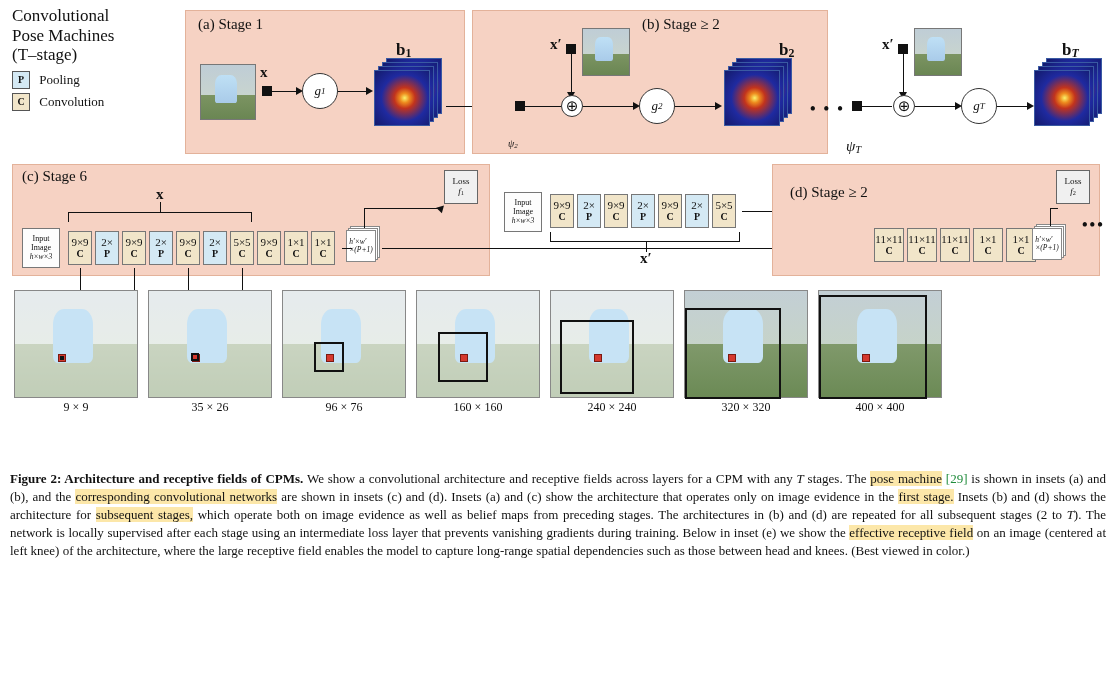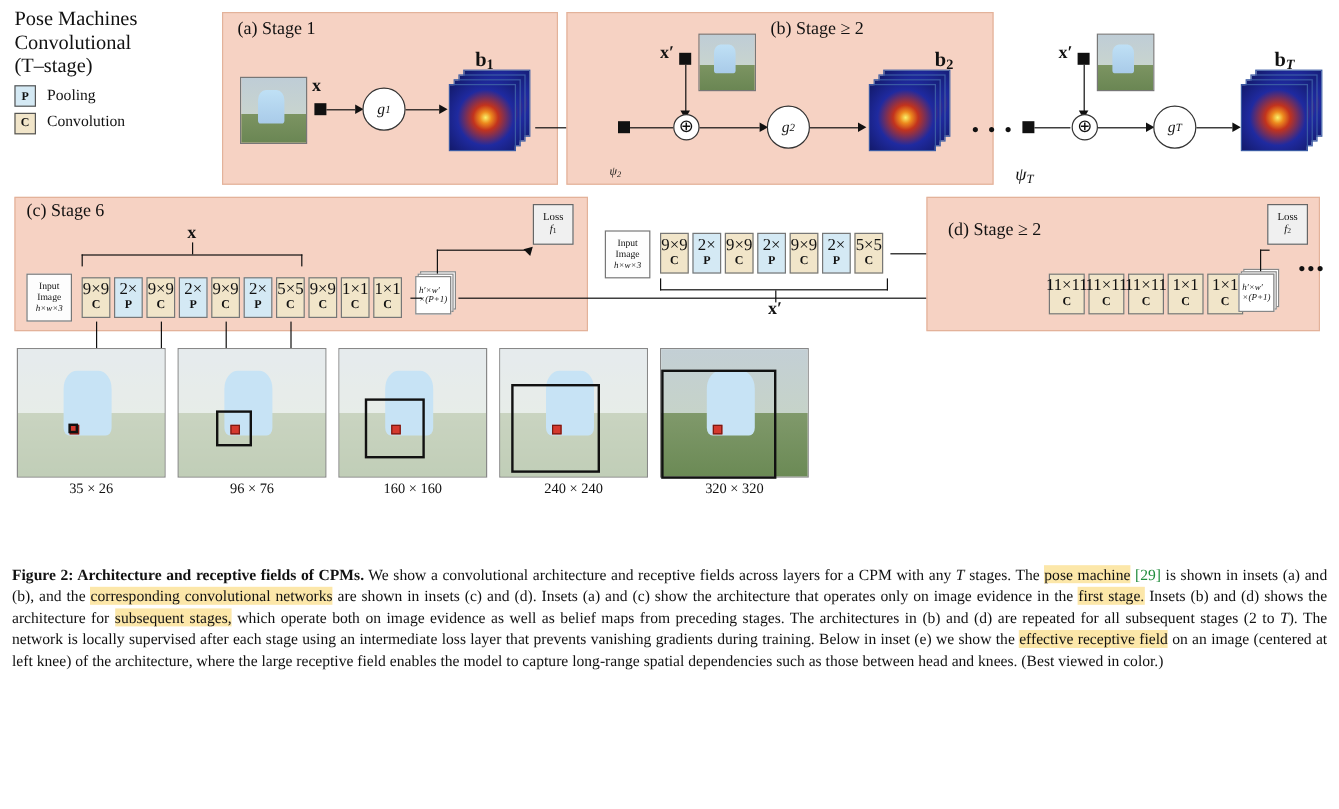--- a/index.html
+++ b/index.html
@@ -56,21 +56,21 @@
   .line-h{position:absolute;height:1px;background:#111}
   .line-v{position:absolute;width:1px;background:#111}
 
   .blackbox{position:absolute;width:10px;height:10px;background:#111}
 
   
   .strip{position:absolute;display:flex;gap:3px}
   .cell{width:24px;height:34px;border:1px solid #777;display:flex;flex-direction:column;align-items:center;justify-content:center;font-size:8.5px;line-height:1.05}
   .cell.c{background:var(--conv)}
   .cell.p{background:var(--pool)}
-  .cell .top{font-size:14px}
+  .cell .top{font-size:11px}
   .cell .bot{font-weight:bold;font-size:10px}
   .inputcell{width:38px;height:40px;border:1px solid #777;background:#fdfdfd;display:flex;flex-direction:column;align-items:center;justify-content:center;font-size:8px;line-height:1.1;text-align:center}
   .lossbox{position:absolute;width:34px;height:34px;border:1px solid #666;background:#f0f0f0;display:flex;flex-direction:column;align-items:center;justify-content:center;font-size:9px;line-height:1.1}
   .outstack{position:absolute;width:34px;height:38px}
   .outstack div{position:absolute;width:30px;height:32px;border:1px solid #888;background:#fff}
   .outstack .lab{position:absolute;inset:0;display:flex;align-items:center;justify-content:center;font-size:7.5px;font-style:italic;text-align:left;line-height:1.05}
 
   .bracket{position:absolute;height:10px;border:1px solid #111;border-bottom:none}
 
   
@@ -88,22 +88,22 @@
   .hl{background:var(--hl)}
   .ref{color:var(--green)}
   .ellipsis{position:absolute;font-size:16px;font-weight:bold;letter-spacing:2px}
 </style>
 </head>
 <body>
 
 <div class="canvas">
 
   <div class="box" style="left:2px;top:0;width:160px">
+    <div class="serif-big">Convolutional</div>
     <div class="serif-big">Pose Machines</div>
-    <div class="serif-big">Convolutional</div>
     <div class="serif-big ital" style="font-style:normal">(T–stage)</div>
     <div style="margin-top:6px">
       <div>
         <span class="legend-swatch sw-p">P</span>
         <span>Pooling</span>
       </div>
       <div style="margin-top:4px">
         <span class="legend-swatch sw-c">C</span>
         <span>Convolution</span>
       </div>
@@ -361,20 +361,29 @@
   <div class="line-v" style="left:1040px;top:202px;height:18px"></div>
   <div class="line-h" style="left:1040px;top:202px;width:8px"></div>
   <div class="ellipsis" style="left:1072px;top:210px">•••</div>
 
   <div class="rfrow" id="rfrow" style="left:4px;top:284px">
       <div>
         <div class="rfimg fade">
           <div class="sky"></div>
           <div class="person" style="left: 38px; top: 18px; width: 40px; height: 54px;"></div>
           <div class="knee" style="left: 43px; top: 63px; width: 8px; height: 8px;"></div>
+          <div class="rfbox" style="left: 44.5px; top: 64.5px; width: 4px; height: 4px;"></div>
+        </div>
+        <div class="rf-label">9 × 9</div>
+      </div>
+      <div>
+        <div class="rfimg fade">
+          <div class="sky"></div>
+          <div class="person" style="left: 38px; top: 18px; width: 40px; height: 54px;"></div>
+          <div class="knee" style="left: 43px; top: 63px; width: 8px; height: 8px;"></div>
           <div class="rfbox" style="left: 42px; top: 62px; width: 8px; height: 8px;"></div>
         </div>
         <div class="rf-label">35 × 26</div>
       </div>
       <div>
         <div class="rfimg fade">
           <div class="sky"></div>
           <div class="person" style="left: 38px; top: 18px; width: 40px; height: 54px;"></div>
           <div class="knee" style="left: 43px; top: 63px; width: 8px; height: 8px;"></div>
           <div class="rfbox" style="left: 31px; top: 51px; width: 30px; height: 30px;"></div>
@@ -400,20 +409,29 @@
         <div class="rf-label">240 × 240</div>
       </div>
       <div>
         <div class="rfimg">
           <div class="sky"></div>
           <div class="person" style="left: 38px; top: 18px; width: 40px; height: 54px;"></div>
           <div class="knee" style="left: 43px; top: 63px; width: 8px; height: 8px;"></div>
           <div class="rfbox" style="left: 0px; top: 16.5px; width: 95.5px; height: 91.5px;"></div>
         </div>
         <div class="rf-label">320 × 320</div>
+      </div>
+      <div>
+        <div class="rfimg">
+          <div class="sky"></div>
+          <div class="person" style="left: 38px; top: 18px; width: 40px; height: 54px;"></div>
+          <div class="knee" style="left: 43px; top: 63px; width: 8px; height: 8px;"></div>
+          <div class="rfbox" style="left: 0px; top: 4px; width: 108px; height: 104px;"></div>
+        </div>
+        <div class="rf-label">400 × 400</div>
       </div>
     </div>
 
   <div class="line-v" style="left:70px;top:262px;height:22px"></div>
   <div class="line-v" style="left:124px;top:262px;height:22px"></div>
   <div class="line-v" style="left:178px;top:262px;height:22px"></div>
   <div class="line-v" style="left:232px;top:262px;height:22px"></div>
 
 </div>
 

